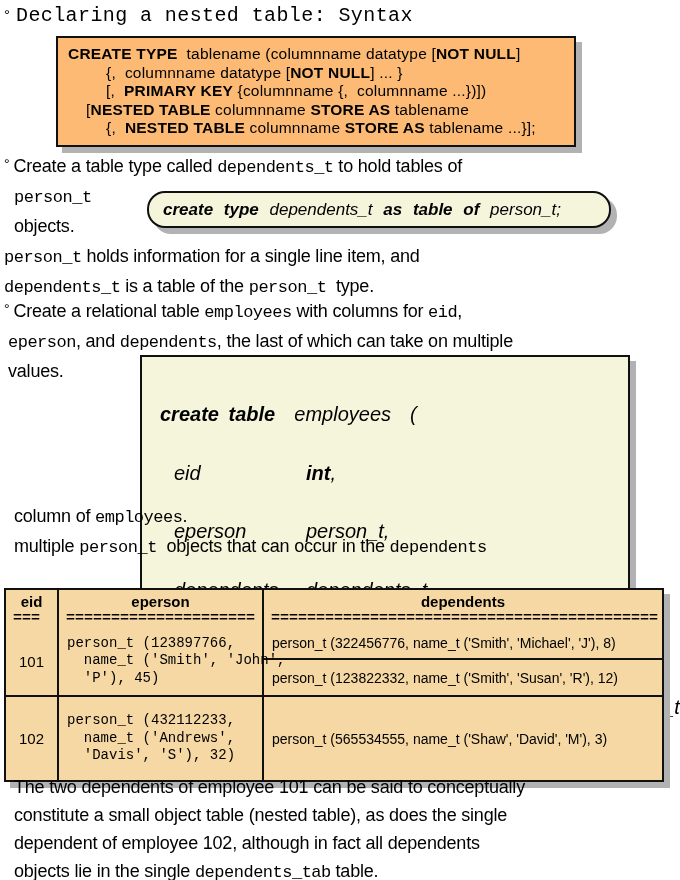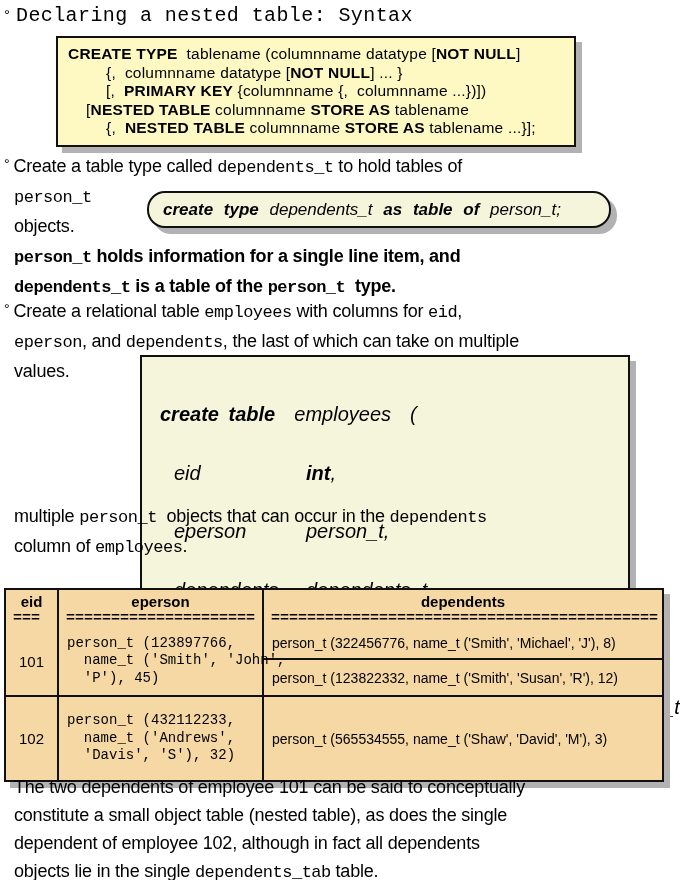--- a/index.html
+++ b/index.html
@@ -24,43 +24,43 @@
     font-family: "Liberation Mono", "DejaVu Sans Mono", monospace;
     font-size: 20px; letter-spacing: 0.4px; color: #000000; font-weight: 500;
   }
   
   .frame {
     border: 2px solid #101010;
     box-shadow: 6px 6px 0 #b2b2b2;
   }
   #box1 {
     left: 56px; top: 36px; width: 520px;
-    background: #fef9c3;
+    background: #fdba74;
     padding: 7px 6px 7px 10px;
     font-size: 15.5px; line-height: 18.6px; letter-spacing: 0.2px;
   }
   #box1 .ind1 { padding-left: 38px; }
   #box1 .ind2 { padding-left: 18px; }
   .bodyline { font-size: 18px; letter-spacing: -0.2px; line-height: 28px; white-space: pre; }
   
   #bullet2 { left: 4px; top: 152px; width: 672px; }
   #bullet2 .b1, #bullet3 .b1 { display: flex; align-items: flex-start; }
   .bullet { font-size: 14px; line-height: 20px; margin: 2px 4px 0 0; }
   #bullet2 .sub { margin-left: 10px; }
   #box2 {
     left: 147px; top: 191px; width: 464px; height: 37px;
     background: #f5f5dc;
     display: flex; align-items: center;
     padding-left: 14px;
     font-style: italic; font-size: 17px; word-spacing: 6px; white-space: pre; border-radius: 18px;
   }
-  #para1 { left: 14px; top: 242px; font-weight: bold; }
+  #para1 { left: 4px; top: 242px; }
   
   #bullet3 { left: 4px; top: 297px; width: 672px; }
-  #bullet3 .sub { margin-left: 10px; }
+  #bullet3 .sub { margin-left: 4px; }
   #box3 {
     left: 140px; top: 355px; width: 490px;
     background: #f5f5dc;
     padding: 9px 4px 9px 18px;
     font-style: italic; font-size: 20px; line-height: 19.5px;
     word-spacing: 4px; white-space: pre;
   }
   #box3 .r { display: flex; }
   #box3 .c1 { margin-left: 14px; width: 132px; flex: none; }
   #box3 .ml { margin-left: 14px; }
@@ -139,22 +139,22 @@
 <div id="box3" class="abs frame">
   <div class="line"><b>create table</b><span>  employees  (</span></div>
   <div class="r"><span class="c1">eid</span><span><b>int</b><span>,</span></span></div>
   <div class="r"><span class="c1">eperson</span><span>person_t,</span></div>
   <div class="r"><span class="c1">dependents</span><span>dependents_t,</span></div>
   <div class="line ml"><b>primary key</b><span>   (eid)</span></div>
   <div class="line"><span>)   </span><b>nested table</b><span>  dependents  </span><b>store as</b><span>  dependents_tab;</span></div>
 </div>
 
 <div id="para2" class="abs">
+  <div class="bodyline"><span>column of </span><span class="m">employees</span><span>.</span></div>
   <div class="bodyline"><span>multiple </span><span class="m">person_t</span><span>  objects that can occur in the </span><span class="m">dependents</span></div>
-  <div class="bodyline"><span>column of </span><span class="m">employees</span><span>.</span></div>
 </div>
 
 <div id="emp-table-wrap" class="abs">
   <table id="emp">
     <colgroup>
         <col style="width:53px">
         <col style="width:205px">
         <col style="width:400px">
       </colgroup>
     <tbody>

